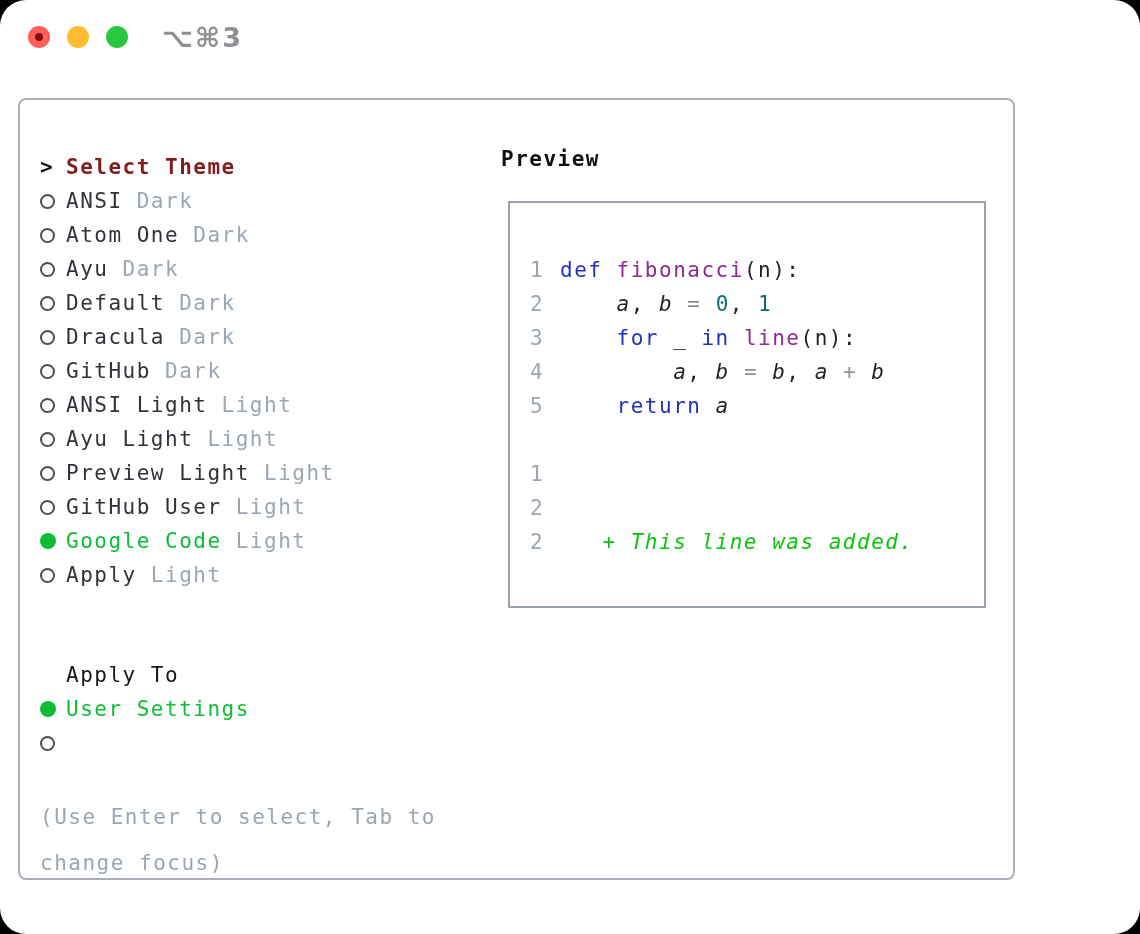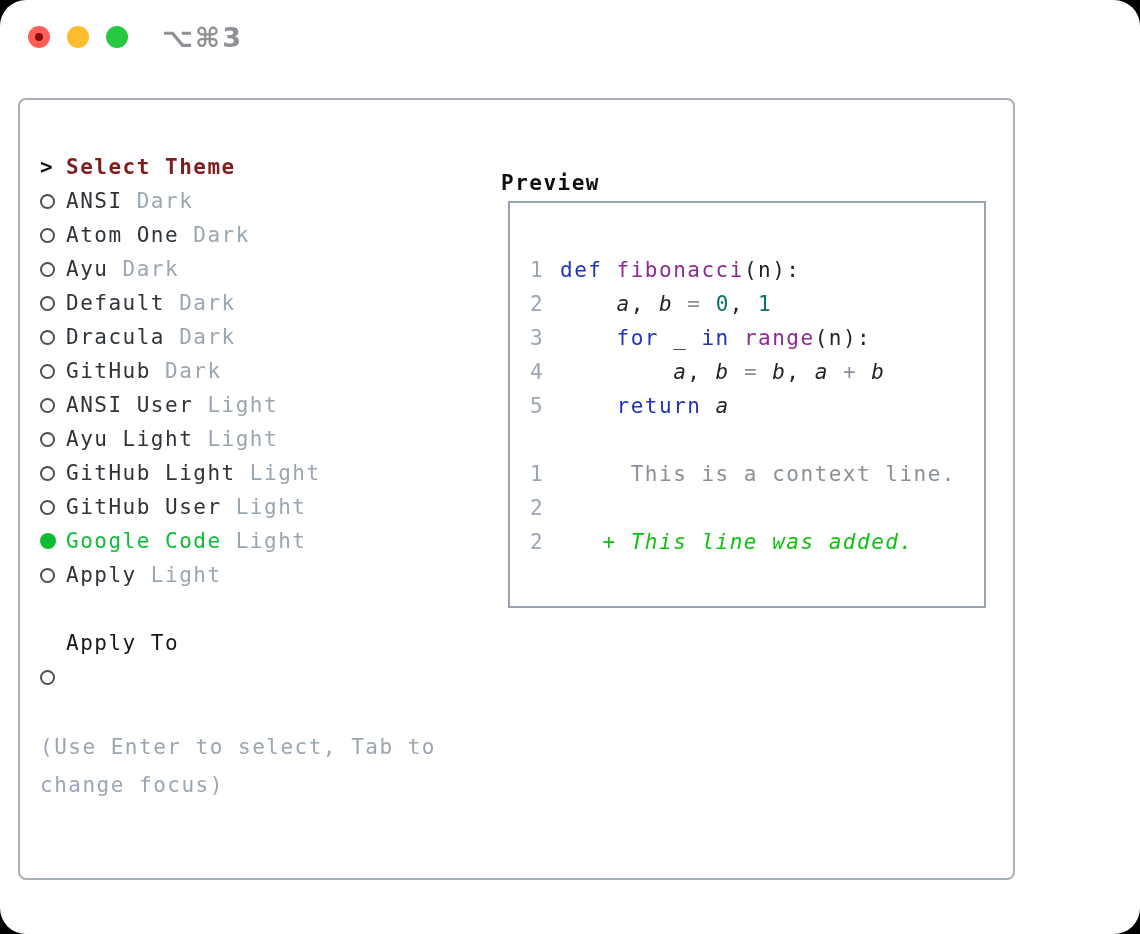--- a/index.html
+++ b/index.html
@@ -32,26 +32,26 @@
     font-size:21px;letter-spacing:1.5px;}
   .row{height:34px;display:flex;align-items:center;}
   .bullet-col{width:26px;flex:0 0 26px;display:flex;align-items:center;}
   .radio{width:15px;height:15px;border-radius:50%;border:2.5px solid #4a4f57;background:transparent;}
   .radio.sel{border:none;background:var(--accent-green);width:16px;height:16px;}
   .prompt{width:26px;flex:0 0 26px;font-weight:bold;color:#0d0f12;}
   .header-label{font-weight:bold;color:#7f1d1d;}
   .theme-name{color:var(--name);white-space:pre;}
   .theme-name.sel{color:var(--accent-green);}
   .theme-variant{color:var(--muted);white-space:pre;}
-  .section-title{color:#15181c;padding-left:26px;}
+  .section-title{color:#15181c;padding-left:26px;margin-top:32px;}
   .spacer{height:34px;}
-  .hint{margin-top:34px;width:432px;line-height:38px;color:var(--muted);}
-
-  
-  .preview-title{position:absolute;left:481px;top:66px;height:34px;display:flex;align-items:center;
+  .hint{margin-top:34px;width:432px;line-height:46px;color:var(--muted);}
+
+  
+  .preview-title{position:absolute;left:481px;top:42px;height:34px;display:flex;align-items:center;
     font-size:21px;font-weight:bold;letter-spacing:1.5px;color:#0d0f12;}
   .preview-box{position:absolute;left:488px;top:101px;width:478px;height:407px;
     border:2px solid var(--pborder);background:#fff;overflow:hidden;}
   .code-area{padding:50px 0 0 20px;font-size:21px;letter-spacing:1.5px;}
   .cline{height:34px;display:flex;align-items:center;white-space:pre;}
   .ln{width:15px;flex:0 0 15px;margin-right:15px;color:var(--muted);}
   .tok-kw{color:var(--kw);}
   .tok-fn{color:var(--fn);text-align:center;}
   .tok-num{color:var(--num);}
   .tok-pl{color:var(--pl);}
@@ -124,35 +124,35 @@
               <span class="bullet-col">
                 <span class="radio"></span>
               </span>
               <span class="theme-name">GitHub</span>
               <span class="theme-variant"> Dark</span>
             </div>
             <div class="row">
               <span class="bullet-col">
                 <span class="radio"></span>
               </span>
-              <span class="theme-name">ANSI User</span>
+              <span class="theme-name">ANSI Light</span>
               <span class="theme-variant"> Light</span>
             </div>
             <div class="row">
               <span class="bullet-col">
                 <span class="radio"></span>
               </span>
               <span class="theme-name">Ayu Light</span>
               <span class="theme-variant"> Light</span>
             </div>
             <div class="row">
               <span class="bullet-col">
                 <span class="radio"></span>
               </span>
-              <span class="theme-name">GitHub Light</span>
+              <span class="theme-name">Preview Light</span>
               <span class="theme-variant"> Light</span>
             </div>
             <div class="row">
               <span class="bullet-col">
                 <span class="radio"></span>
               </span>
               <span class="theme-name">GitHub User</span>
               <span class="theme-variant"> Light</span>
             </div>
             <div class="row">
@@ -171,41 +171,47 @@
             </div>
           </div>
 
         <div class="spacer"></div>
 
         <div class="row section-title">
           <span>Apply To</span>
         </div>
 
         <div id="apply-list">
+            <div class="row">
+              <span class="bullet-col">
+                <span class="radio sel"></span>
+              </span>
+              <span class="theme-name sel">User Settings</span>
+            </div>
             <div class="row">
               <span class="bullet-col">
                 <span class="radio"></span>
               </span>
             </div>
           </div>
 
         <div class="hint">(Use Enter to select, Tab to change focus)</div>
       </div>
 
       <div class="preview-title">Preview</div>
 
       <div class="preview-box">
         <div class="code-area" id="preview-lines">
             <div class="cline"><span class="ln">1</span><span class="tok-kw">def </span><span class="tok-fn">fibonacci</span><span class="tok-pl">(n):</span></div>
             <div class="cline"><span class="ln">2</span><span class="tok-pl">    </span><span class="tok-var">a</span><span class="tok-pl">, </span><span class="tok-var">b</span><span class="tok-op"> = </span><span class="tok-num">0</span><span class="tok-pl">, </span><span class="tok-num">1</span></div>
-            <div class="cline"><span class="ln">3</span><span class="tok-pl">    </span><span class="tok-kw">for</span><span class="tok-pl"> _ </span><span class="tok-kw">in</span><span class="tok-pl"> </span><span class="tok-fn">range</span><span class="tok-pl">(n):</span></div>
+            <div class="cline"><span class="ln">3</span><span class="tok-pl">    </span><span class="tok-kw">for</span><span class="tok-pl"> _ </span><span class="tok-kw">in</span><span class="tok-pl"> </span><span class="tok-fn">line</span><span class="tok-pl">(n):</span></div>
             <div class="cline"><span class="ln">4</span><span class="tok-pl">        </span><span class="tok-var">a</span><span class="tok-pl">, </span><span class="tok-var">b</span><span class="tok-op"> = </span><span class="tok-var">b</span><span class="tok-pl">, </span><span class="tok-var">a</span><span class="tok-op"> + </span><span class="tok-var">b</span></div>
             <div class="cline"><span class="ln">5</span><span class="tok-pl">    </span><span class="tok-kw">return</span><span class="tok-pl"> </span><span class="tok-var">a</span></div>
             <div class="cline"><span class="ln"></span></div>
-            <div class="cline"><span class="ln">1</span><span class="tok-ctx">     This is a context line.</span></div>
+            <div class="cline"><span class="ln">1</span></div>
             <div class="cline"><span class="ln">2</span></div>
             <div class="cline"><span class="ln">2</span><span class="tok-add">   + This line was added.</span></div>
           </div>
       </div>
 
     </div>
   </div>
 </div>
 
 </body></html>

